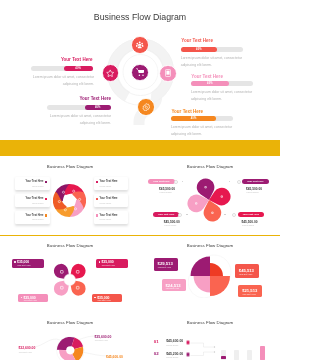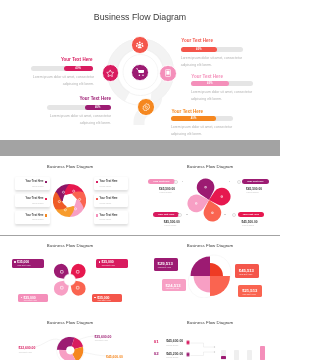--- a/index.html
+++ b/index.html
@@ -1,18 +1,18 @@
 <!DOCTYPE html>
 <html><head>
 <meta charset="utf-8">
 <title>Business Flow Diagram</title>
 <style>
 html,body{margin:0;padding:0;}
 body{width:280px;height:360px;background:#fff;font-family:"Liberation Sans",sans-serif;overflow:hidden;}
-.page{position:relative;width:280px;height:360px;background:#a3a3a3;}
+.page{position:relative;width:280px;height:360px;background:#eab308;}
 .slide{position:absolute;overflow:hidden;background:#fff;}
 .stitle{position:absolute;left:0;width:100%;text-align:center;color:#3c3c3c;white-space:nowrap;}
 svg{display:block;}
 
 
 #hero{left:0;top:0;width:280px;height:140px;}
 #hero .stitle{top:11.5px;font-size:8.8px;}
 .hlabel{position:absolute;font-size:4.5px;font-weight:bold;white-space:nowrap;letter-spacing:.02px;}
 .htrack{position:absolute;height:5.0px;border-radius:2.6px;background:#e5e5e5;}
 .hfill{position:absolute;height:5.0px;border-radius:2.6px;display:flex;align-items:center;justify-content:center;}

